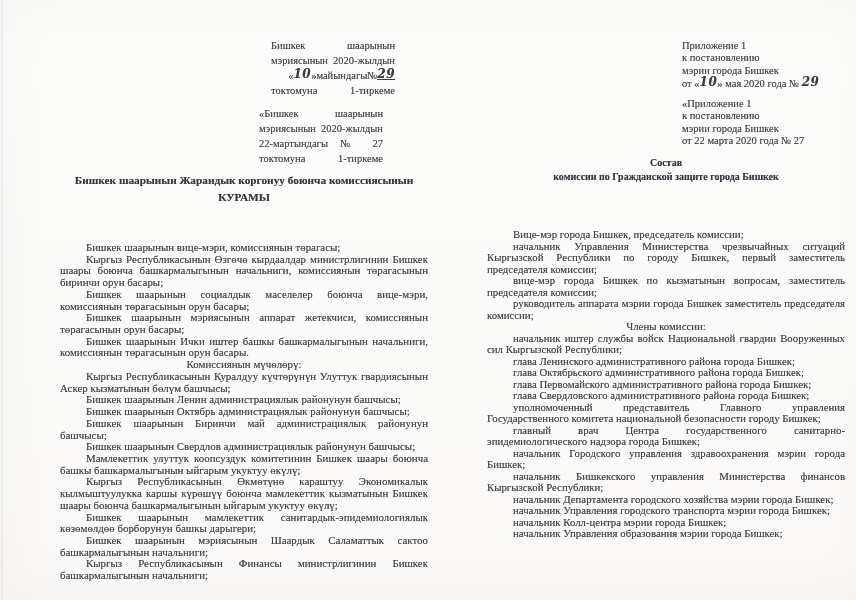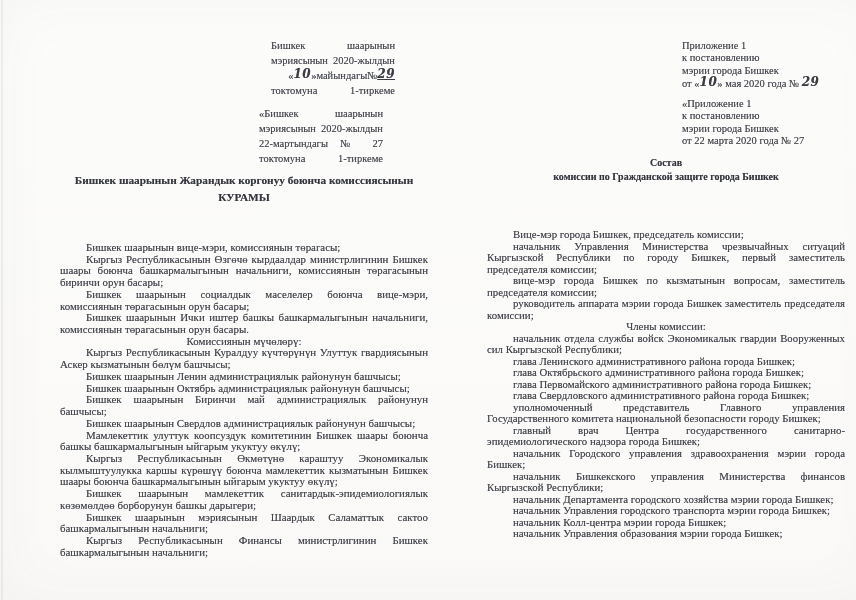--- a/index.html
+++ b/index.html
@@ -67,20 +67,21 @@
 
     <div class="title title-left">
       <div>Бишкек шаарынын Жарандык коргонуу боюнча комиссиясынын</div>
       <div>КУРАМЫ</div>
     </div>
 
     <div class="bodycol body-left">
         <p>Бишкек шаарынын вице-мэри, комиссиянын төрагасы;</p>
         <p>Кыргыз Республикасынын Өзгөчө кырдаалдар министрлигинин Бишкек шаары боюнча башкармалыгынын начальниги, комиссиянын төрагасынын биринчи орун басары;</p>
         <p>Бишкек шаарынын социалдык маселелер боюнча вице-мэри, комиссиянын төрагасынын орун басары;</p>
+        <p>Бишкек шаарынын мэриясынын аппарат жетекчиси, комиссиянын төрагасынын орун басары;</p>
         <p>Бишкек шаарынын Ички иштер башкы башкармалыгынын начальниги, комиссиянын төрагасынын орун басары.</p>
         <p class="center">Комиссиянын мүчөлөрү:</p>
         <p>Кыргыз Республикасынын Куралдуу күчтөрүнүн Улуттук гвардиясынын Аскер кызматынын бөлүм башчысы;</p>
         <p>Бишкек шаарынын Ленин администрациялык районунун башчысы;</p>
         <p>Бишкек шаарынын Октябрь администрациялык районунун башчысы;</p>
         <p>Бишкек шаарынын Биринчи май администрациялык районунун башчысы;</p>
         <p>Бишкек шаарынын Свердлов администрациялык районунун башчысы;</p>
         <p>Мамлекеттик улуттук коопсуздук комитетинин Бишкек шаары боюнча башкы башкармалыгынын ыйгарым укуктуу өкүлү;</p>
         <p>Кыргыз Республикасынын Өкмөтүнө караштуу Экономикалык кылмыштуулукка каршы күрөшүү боюнча мамлекеттик кызматынын Бишкек шаары боюнча башкармалыгынын ыйгарым укуктуу өкүлү;</p>
         <p>Бишкек шаарынын мамлекеттик санитардык-эпидемиологиялык көзөмөлдөө борборунун башкы дарыгери;</p>
@@ -109,21 +110,21 @@
       <div>Состав</div>
       <div>комиссии по Гражданской защите города Бишкек</div>
     </div>
 
     <div class="bodycol body-right">
         <p>Вице-мэр города Бишкек, председатель комиссии;</p>
         <p>начальник Управления Министерства чрезвычайных ситуаций Кыргызской Республики по городу Бишкек, первый заместитель председателя комиссии;</p>
         <p>вице-мэр города Бишкек по кызматынын вопросам, заместитель председателя комиссии;</p>
         <p>руководитель аппарата мэрии города Бишкек заместитель председателя комиссии;</p>
         <p class="center">Члены комиссии:</p>
-        <p>начальник отдела службы войск Экономикалык гвардии Вооруженных сил Кыргызской Республики;</p>
+        <p>начальник иштер службы войск Национальной гвардии Вооруженных сил Кыргызской Республики;</p>
         <p>глава Ленинского административного района города Бишкек;</p>
         <p>глава Октябрьского административного района города Бишкек;</p>
         <p>глава Первомайского административного района города Бишкек;</p>
         <p>глава Свердловского административного района города Бишкек;</p>
         <p>уполномоченный представитель Главного управления Государственного комитета национальной безопасности городу Бишкек;</p>
         <p>главный врач Центра государственного санитарно-эпидемиологического надзора города Бишкек;</p>
         <p>начальник Городского управления здравоохранения мэрии города Бишкек;</p>
         <p>начальник Бишкекского управления Министерства финансов Кыргызской Республики;</p>
         <p>начальник Департамента городского хозяйства мэрии города Бишкек;</p>
         <p>начальник Управления городского транспорта мэрии города Бишкек;</p>

